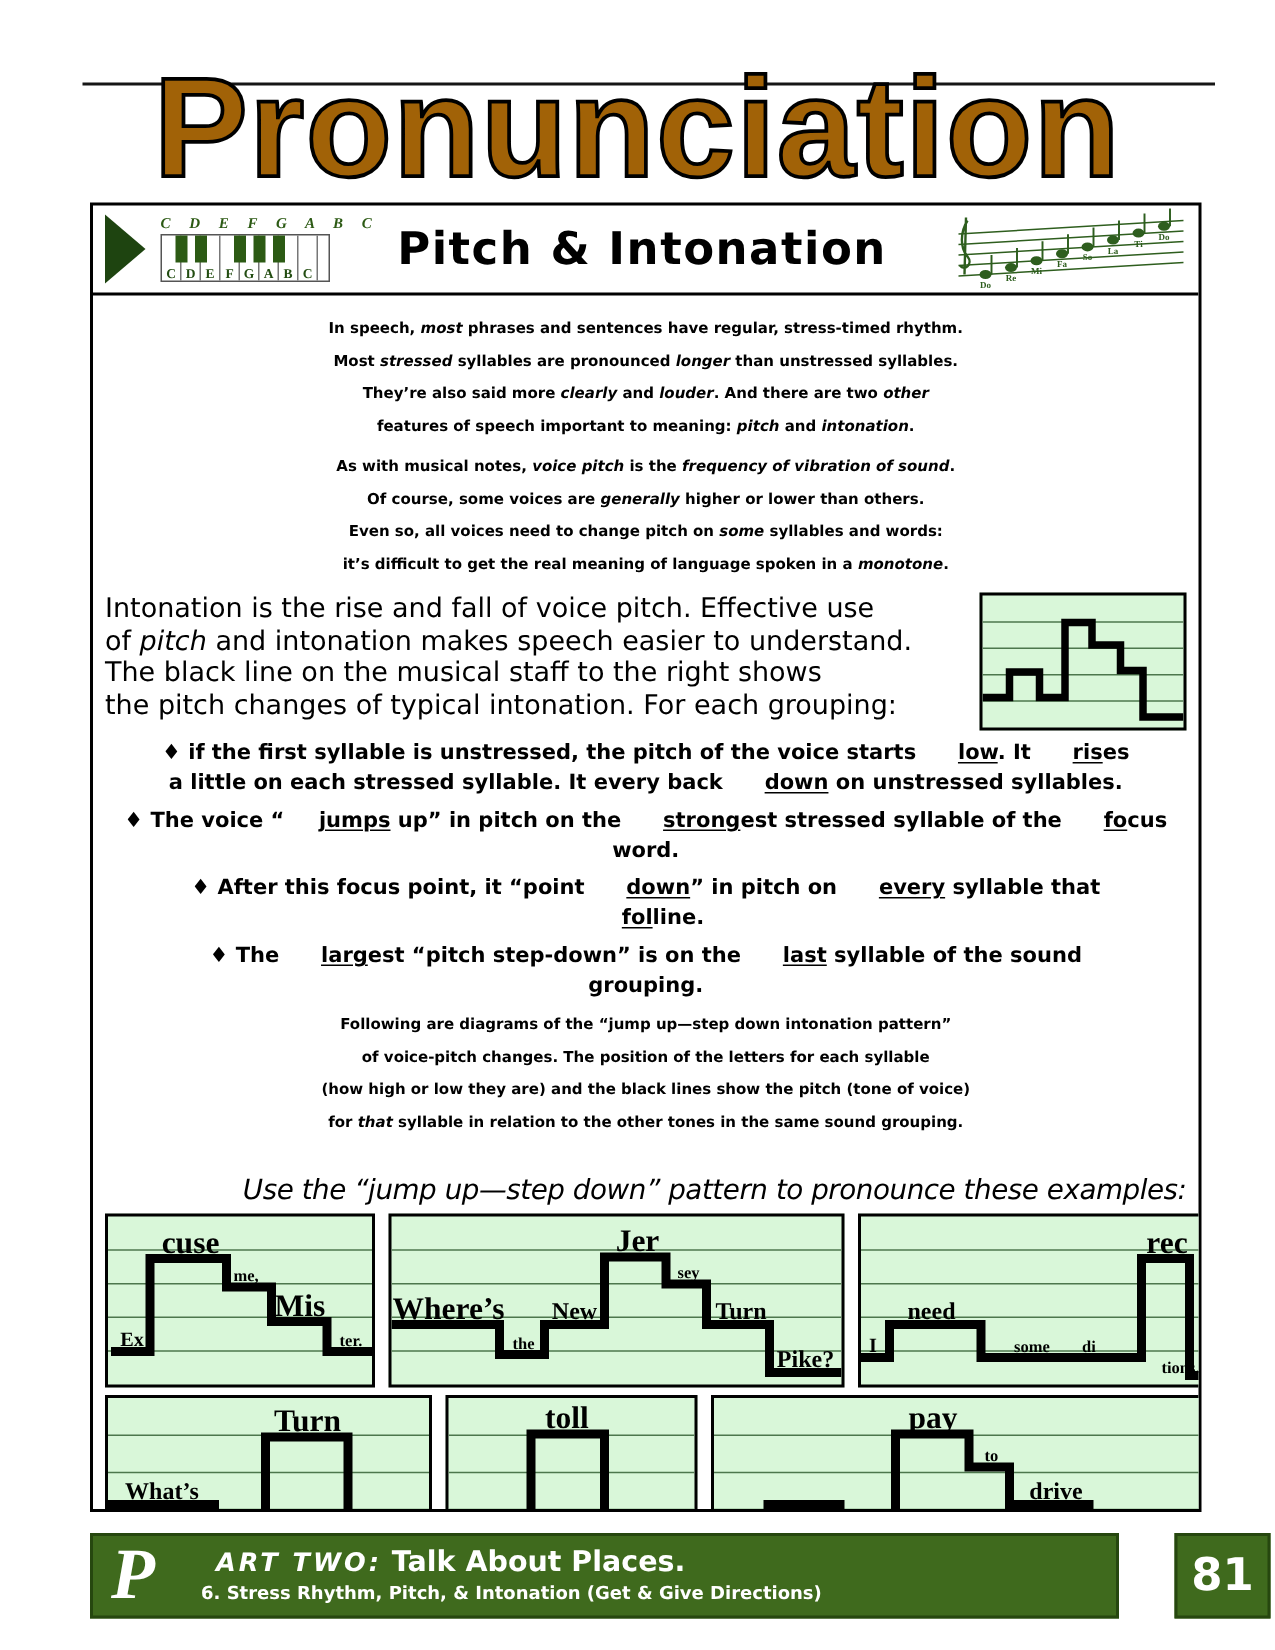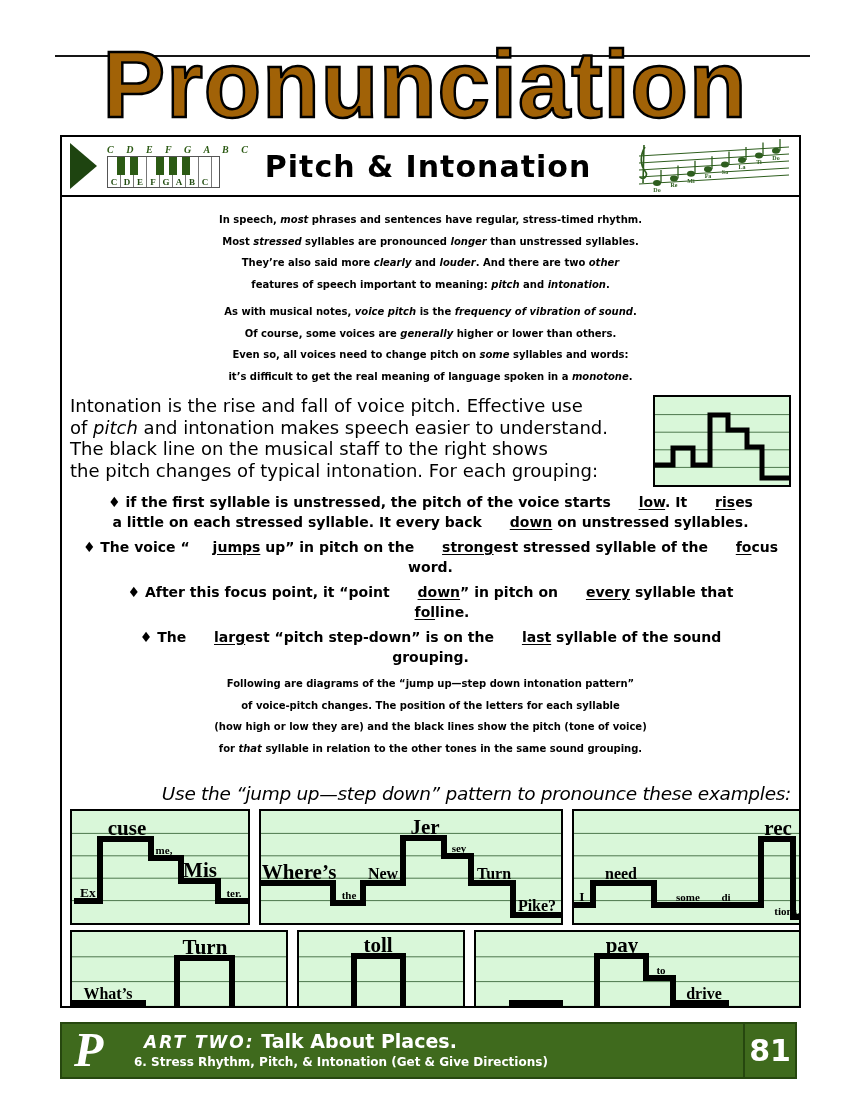--- a/index.html
+++ b/index.html
@@ -52,21 +52,21 @@
   .w-sm{font-size:11px;}
   .s-label{font-size:6px;fill:#2e5e1e;font-weight:bold;text-anchor:middle;}
   
   .footer-bar{position:absolute;left:60px;top:1022px;width:686px;height:57px;background:#3f6a1d;
     border:2px solid #26470f;box-sizing:border-box;color:#fff;}
   .part-letter{position:absolute;left:12px;top:0px;font-family:"Liberation Serif",serif;
     font-style:italic;font-weight:bold;font-size:48px;line-height:52px;}
   .footer-line1{position:absolute;left:58px;top:6px;font-size:19px;font-weight:bold;white-space:nowrap;margin-left:24px;}
   .part-label{font-style:italic;letter-spacing:2px;font-size:17px;}
   .footer-line2{position:absolute;left:72px;top:31px;font-size:12px;font-weight:bold;white-space:nowrap;}
-  .page-num-box{position:absolute;left:743px;top:1022px;width:54px;height:57px;background:#3f6a1d;
+  .page-num-box{position:absolute;left:783px;top:1022px;width:64px;height:57px;background:#3f6a1d;
     border:2px solid #26470f;box-sizing:border-box;color:#fff;display:flex;align-items:center;justify-content:center;
     font-size:30px;font-weight:bold;}
 </style>
 </head>
 <body>
 
 <div class="top-rule"></div>
 <div class="main-title">Pronunciation</div>
 
 <div class="content-box">

